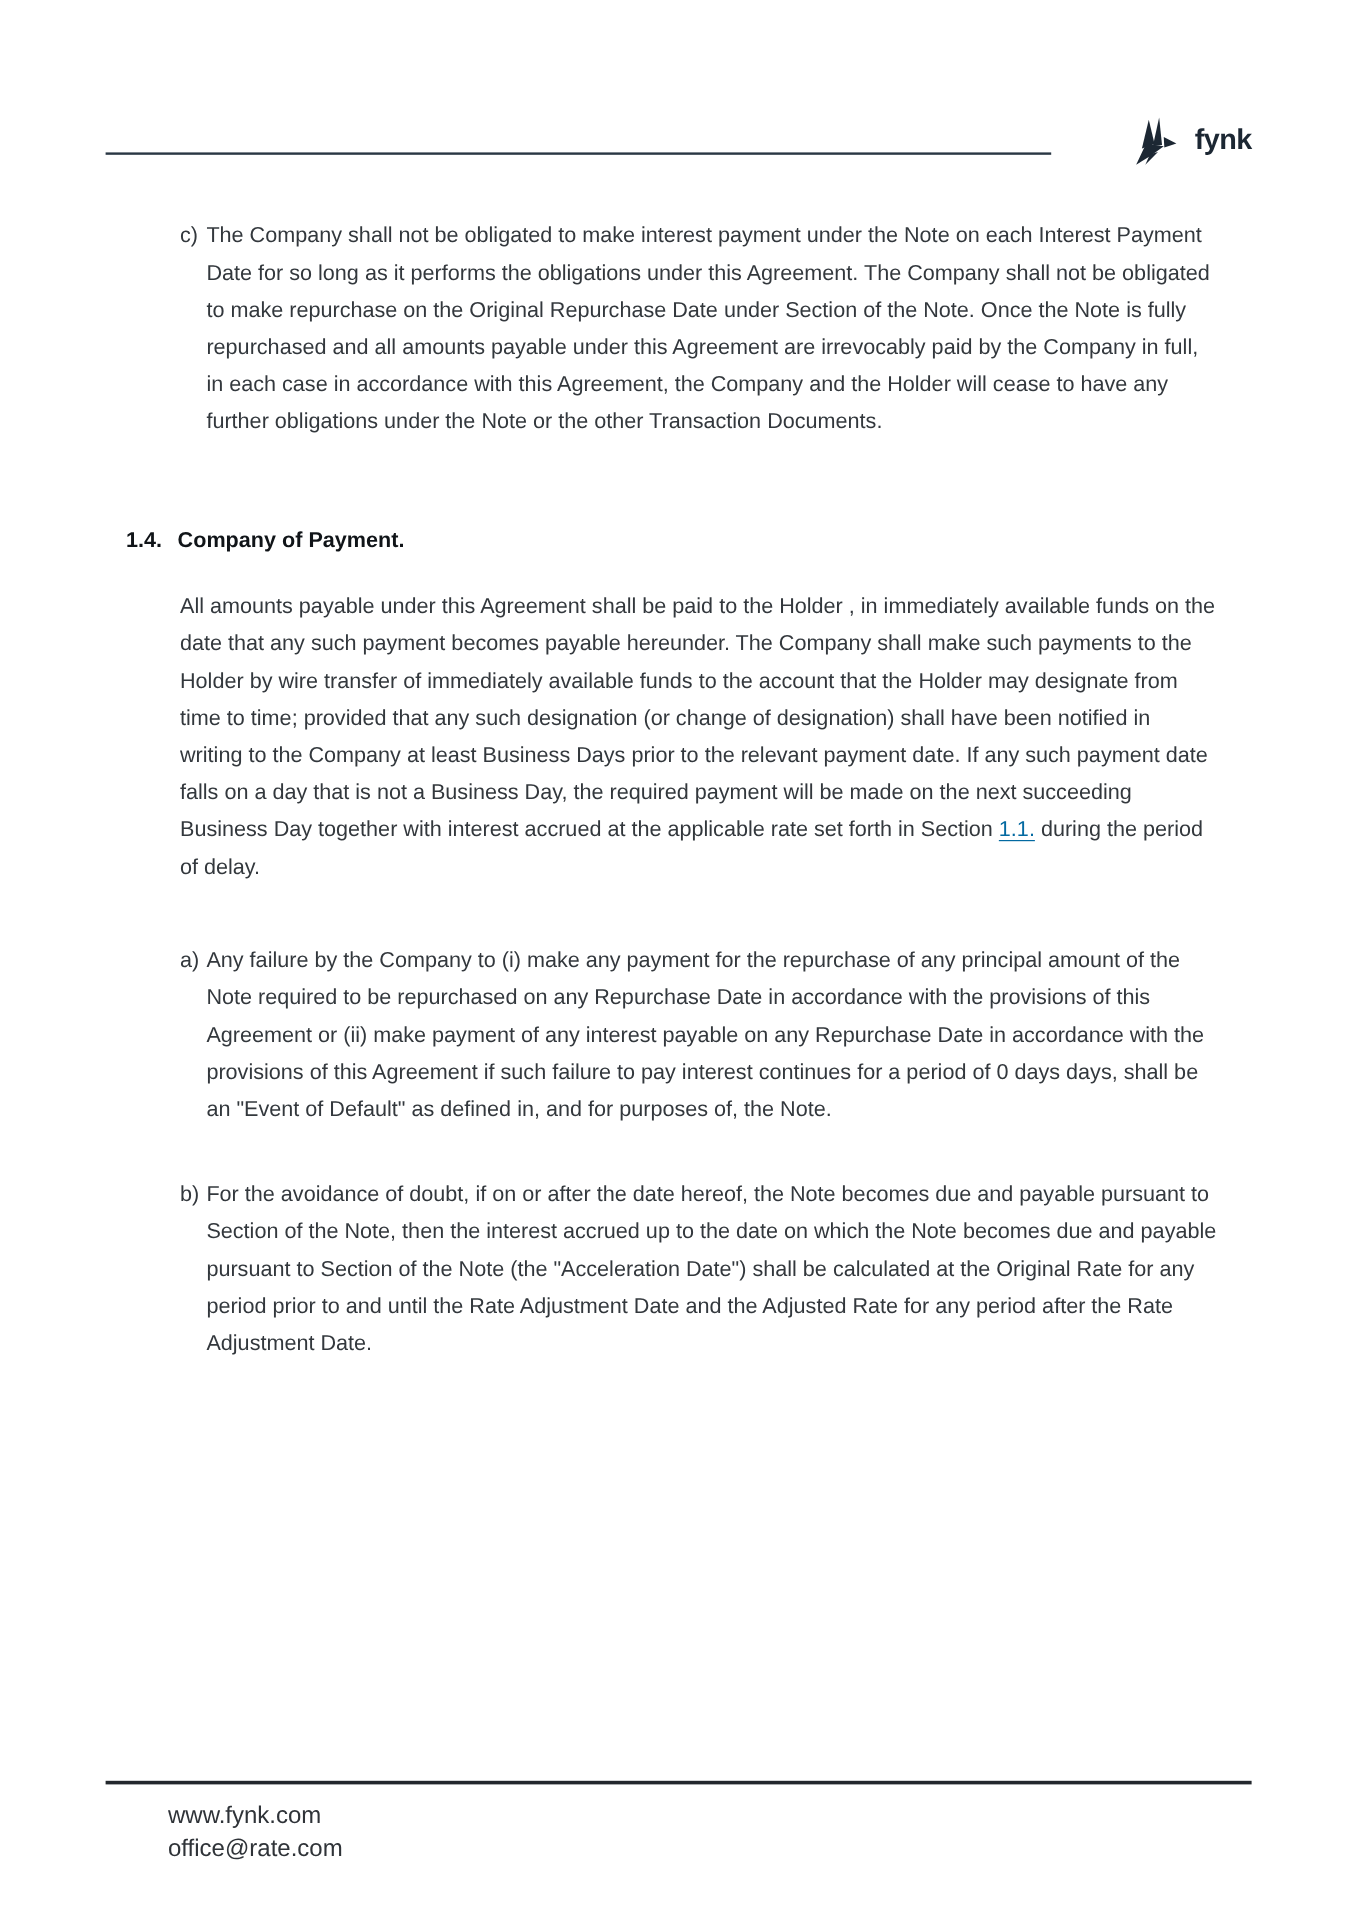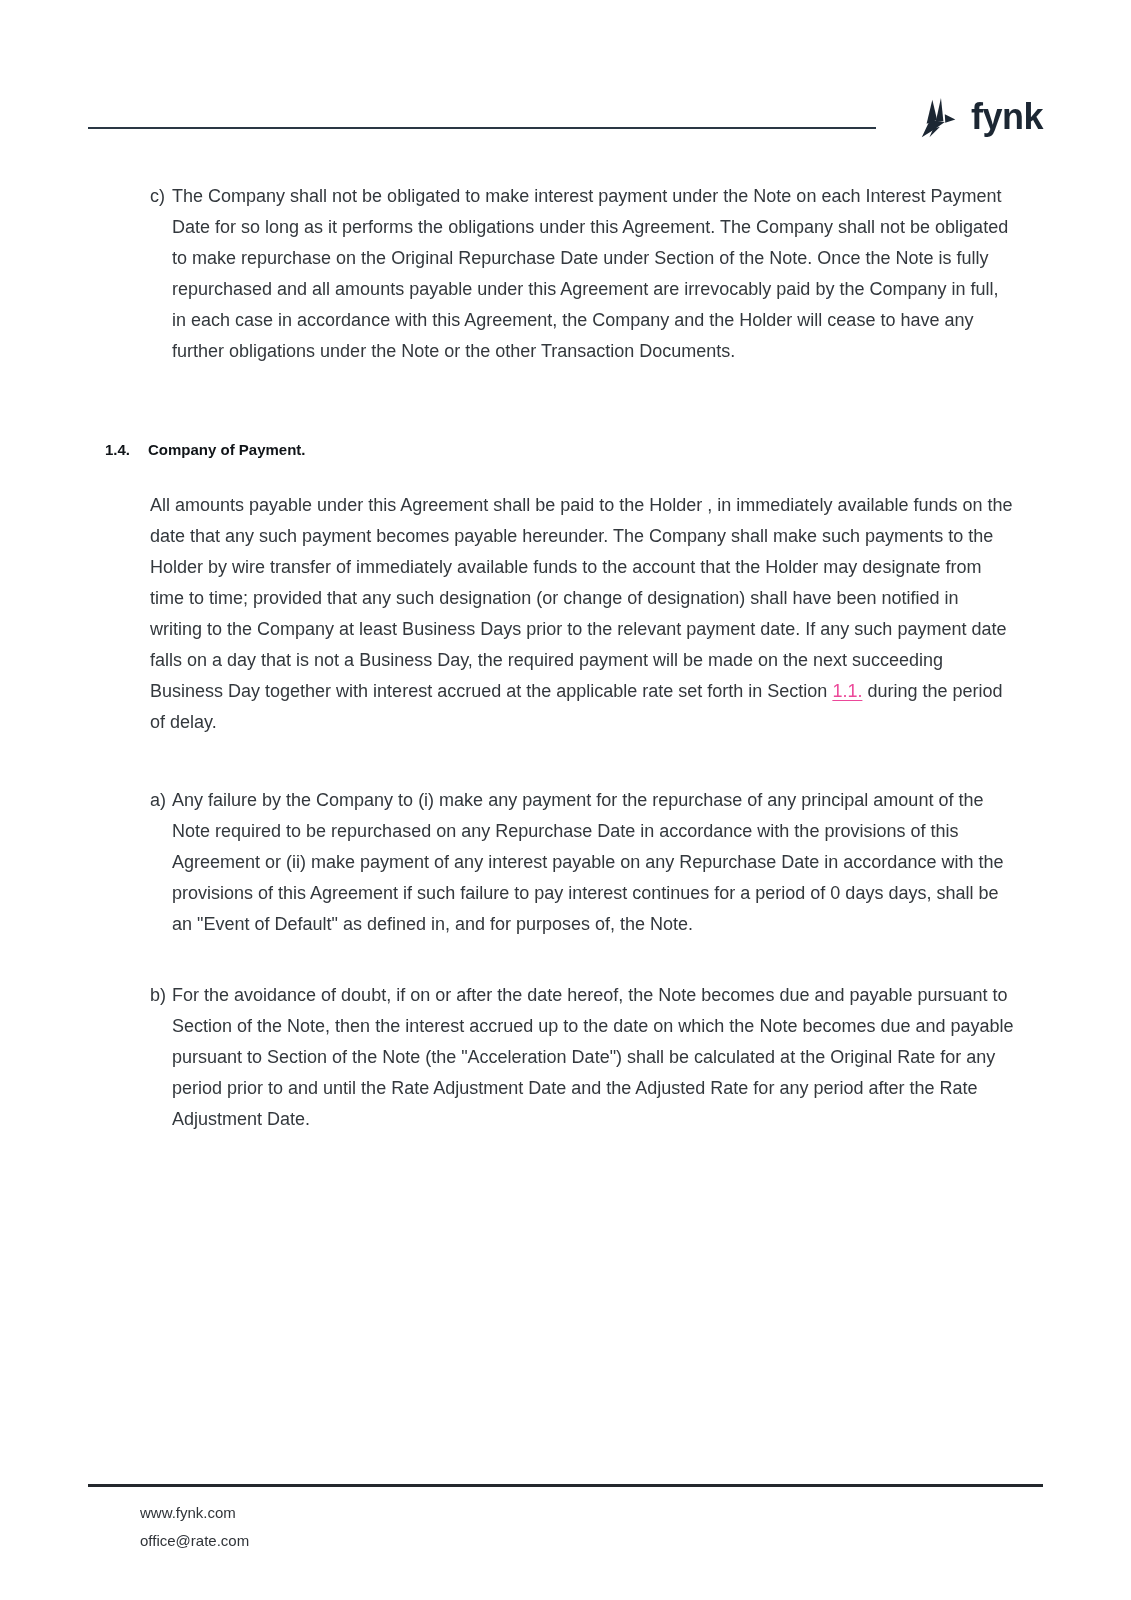--- a/index.html
+++ b/index.html
@@ -9,39 +9,39 @@
     background:#ffffff;
     font-family:"Liberation Sans", sans-serif;
     color:#33383d;
     overflow:hidden;
   }
   
   .header{position:absolute;top:96px;left:88px;right:88px;height:56px;}
   .header-rule{position:absolute;left:0;top:31px;width:788px;height:2px;background:#2a3744;}
   .logo{position:absolute;right:0;top:0;display:flex;align-items:center;gap:8px;}
   .logo svg{display:block;}
-  .logo-text{font-size:36px;font-weight:700;color:#1c2733;letter-spacing:-0.5px;line-height:1;padding-bottom:4px;}
+  .logo-text{font-size:24px;font-weight:700;color:#1c2733;letter-spacing:-0.5px;line-height:1;padding-bottom:4px;}
   
   .main{position:absolute;left:88px;top:181px;width:927px;font-size:18px;line-height:31px;}
   .list-item{position:relative;padding-left:84px;}
   .list-item .marker{position:absolute;left:62px;top:0;}
-  .section-heading{display:flex;margin-left:17px;font-size:15px;font-weight:700;color:#101418;line-height:28px;}
+  .section-heading{display:flex;margin-left:17px;font-size:18px;font-weight:700;color:#101418;line-height:28px;}
   .section-number{width:43px;flex:none;}
   .section-body{margin-left:62px;margin-top:26px;}
   .h-14{margin-top:69px;}
   .b-14{max-width:868px;}
   .h-15{margin-top:59px;}
   .item-c{max-width:843px;}
   .item-a{margin-top:47px;max-width:843px;}
   .item-b{margin-top:40px;max-width:843px;}
-  a.doc-link{color:#ec4899;text-decoration:underline;text-underline-offset:3px;cursor:pointer;}
+  a.doc-link{color:#0369a1;text-decoration:underline;text-underline-offset:3px;cursor:pointer;}
   
   .footer{position:absolute;left:88px;right:88px;top:1484px;}
   .footer-rule{height:3px;background:#23282d;}
-  .footer-lines{margin-left:52px;margin-top:12px;font-size:15px;line-height:28px;color:#2f3338;}
+  .footer-lines{margin-left:52px;margin-top:12px;font-size:20px;line-height:28px;color:#2f3338;}
 </style>
 </head>
 <body>
 
 <div class="page">
 
   <div class="header">
     <div class="header-rule"></div>
     <div class="logo">
       <span>

